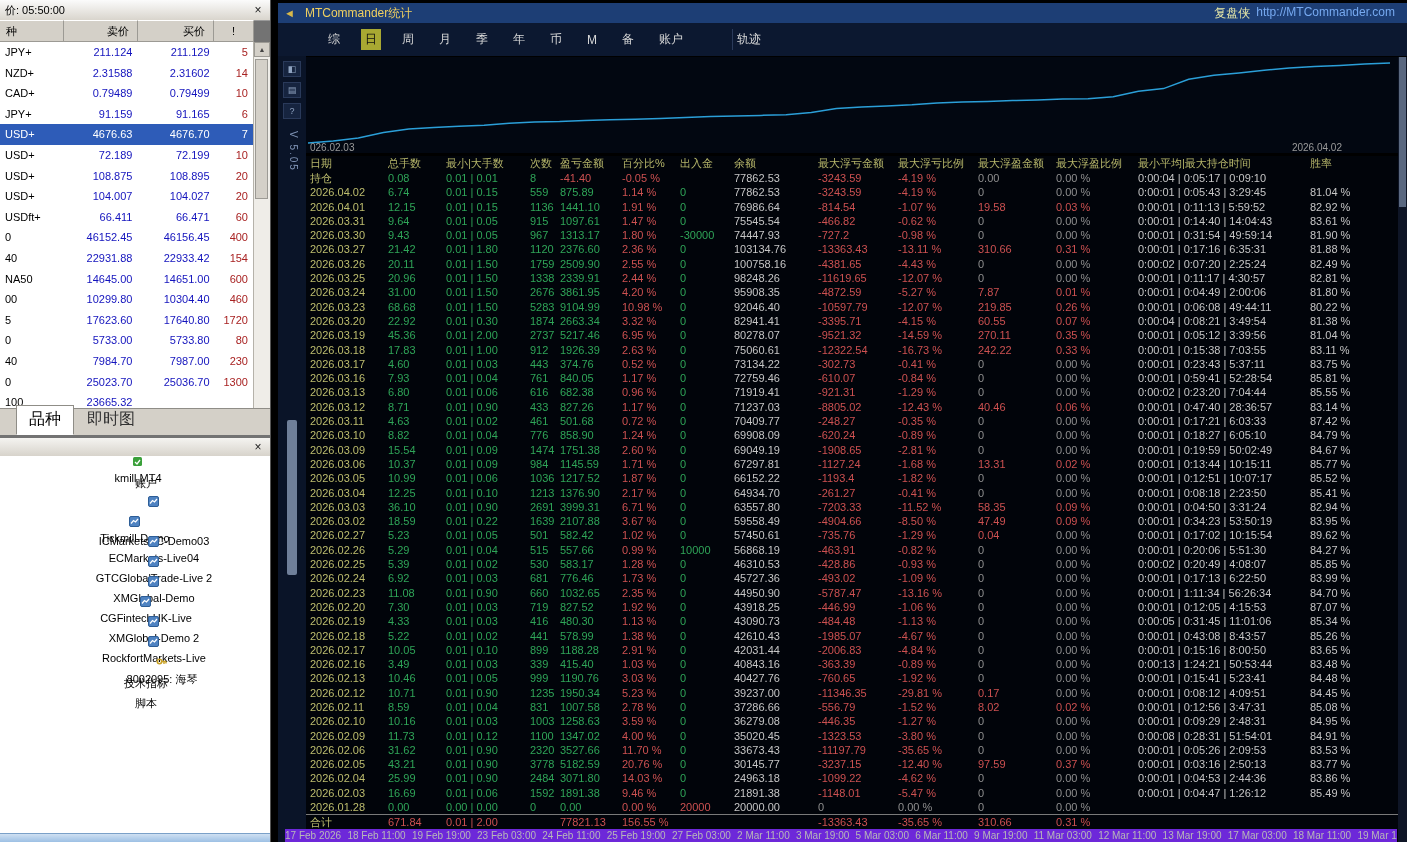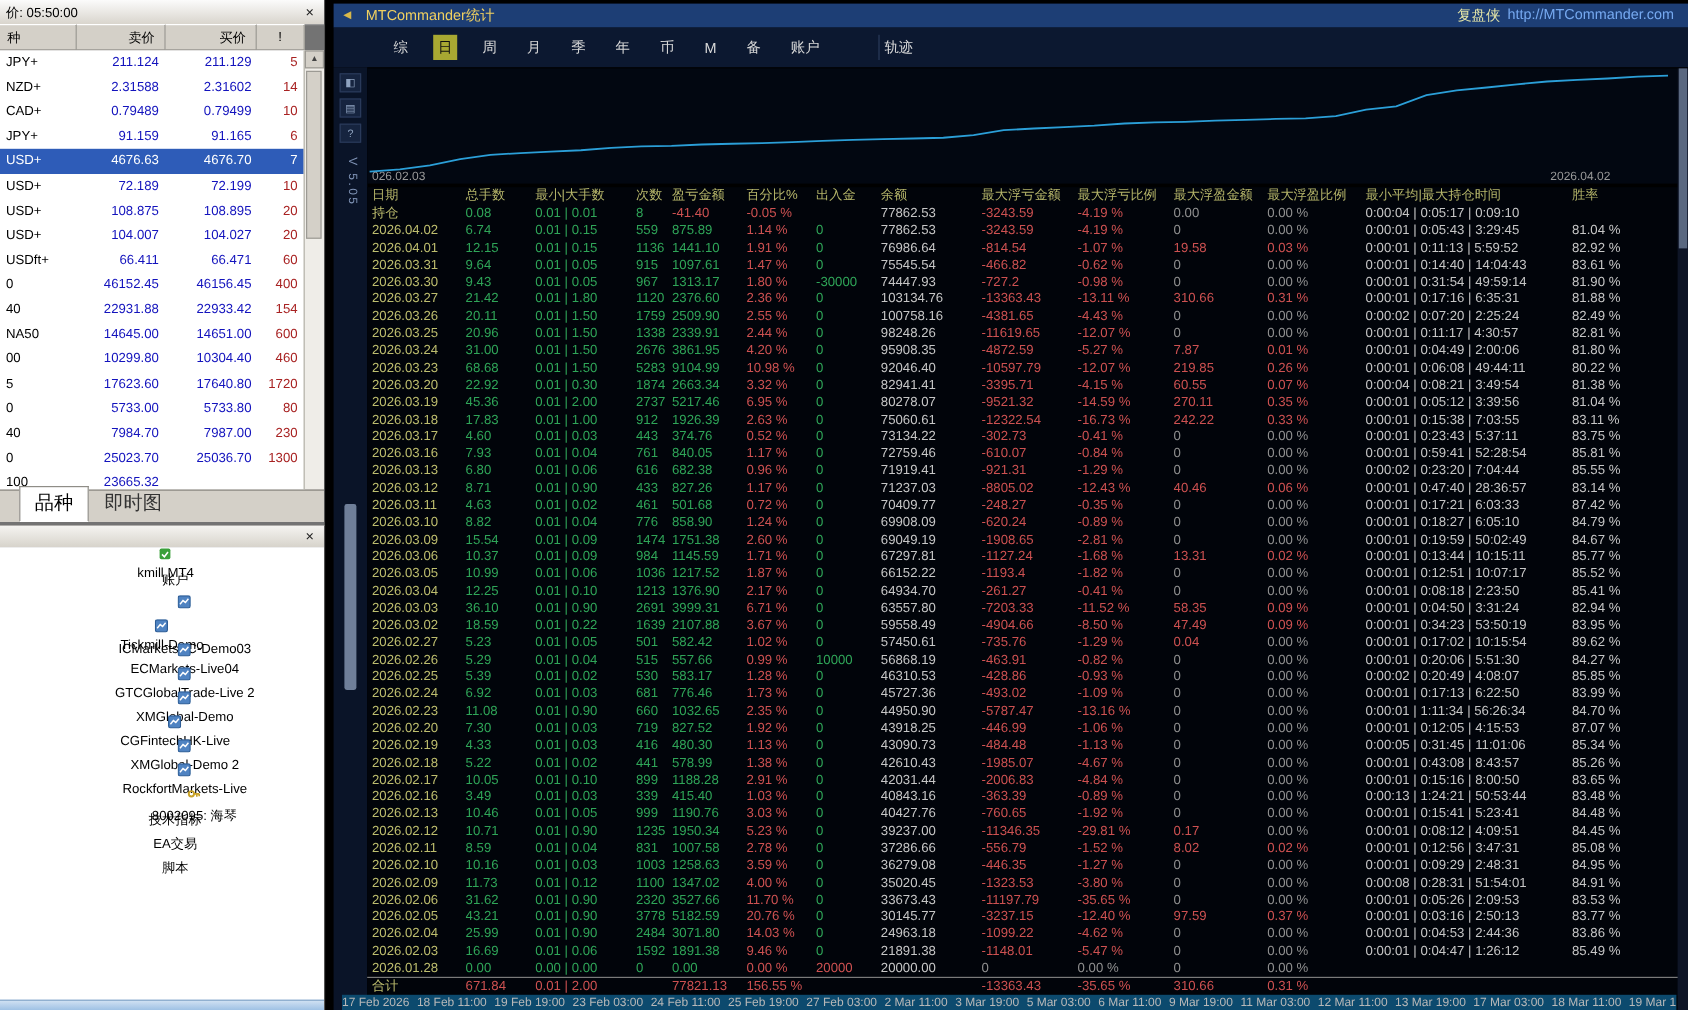--- a/index.html
+++ b/index.html
@@ -73,21 +73,21 @@
     grid-template-columns:78px 58px 84px 30px 62px 58px 54px 84px 80px 80px 78px 82px 172px 64px;}
   .thead{height:15px;line-height:15px;color:#b6b66a;}
   .trow{height:14.3px;line-height:14.3px;}
   .td,.th{overflow:hidden;}
   .row-total{border-top:1px solid #7a7a7a;}
   .c-date{color:#bdbd6e;}
   .c-green{color:#2fa558;}
   .c-red{color:#cd5151;}
   .c-white{color:#c6c6c6;}
   .c-gray{color:#8f8f8f;}
-  .time-axis{position:absolute;left:14px;right:10px;bottom:0;height:13px;background:#0c4a6e;
+  .time-axis{position:absolute;left:14px;right:10px;bottom:0;height:13px;background:#6d28d9;
     display:flex;justify-content:space-between;align-items:center;color:#b8b8b8;font-size:10px;white-space:nowrap;}
   .v-scroll{position:absolute;right:0;top:57px;width:9px;bottom:0;background:#0e1526;}
   .v-thumb{position:absolute;top:0;left:1px;width:7px;height:150px;background:#5a6880;}
 </style>
 </head>
 <body>
 
 <div class="left-panel">
   <div class="mw-titlebar">
     <span>价: 05:50:00</span>
@@ -312,23 +312,20 @@
         <span class="nav-ic">
           <svg width="11" height="11" viewBox="0 0 11 11">
             <circle cx="3.5" cy="5.5" r="2.2" fill="none" stroke="#c9a227" stroke-width="1.6"></circle>
             <path d="M5.7 5.5 H10 M8 5.5 V8 M10 5.5 V7.5" stroke="#c9a227" stroke-width="1.4" fill="none"></path>
           </svg>
         </span>
         <span>8002095: 海琴</span>
       </div>
       <div class="nav-item" style="padding-left: 22px;">
         <span>技术指标</span>
-      </div>
-      <div class="nav-item" style="padding-left: 22px;">
-        <span>EA交易</span>
       </div>
       <div class="nav-item" style="padding-left: 22px;">
         <span>脚本</span>
       </div>
     </div>
   <div class="nav-bottom"></div>
 </div>
 
 <div class="main">
   <div class="titlebar">

